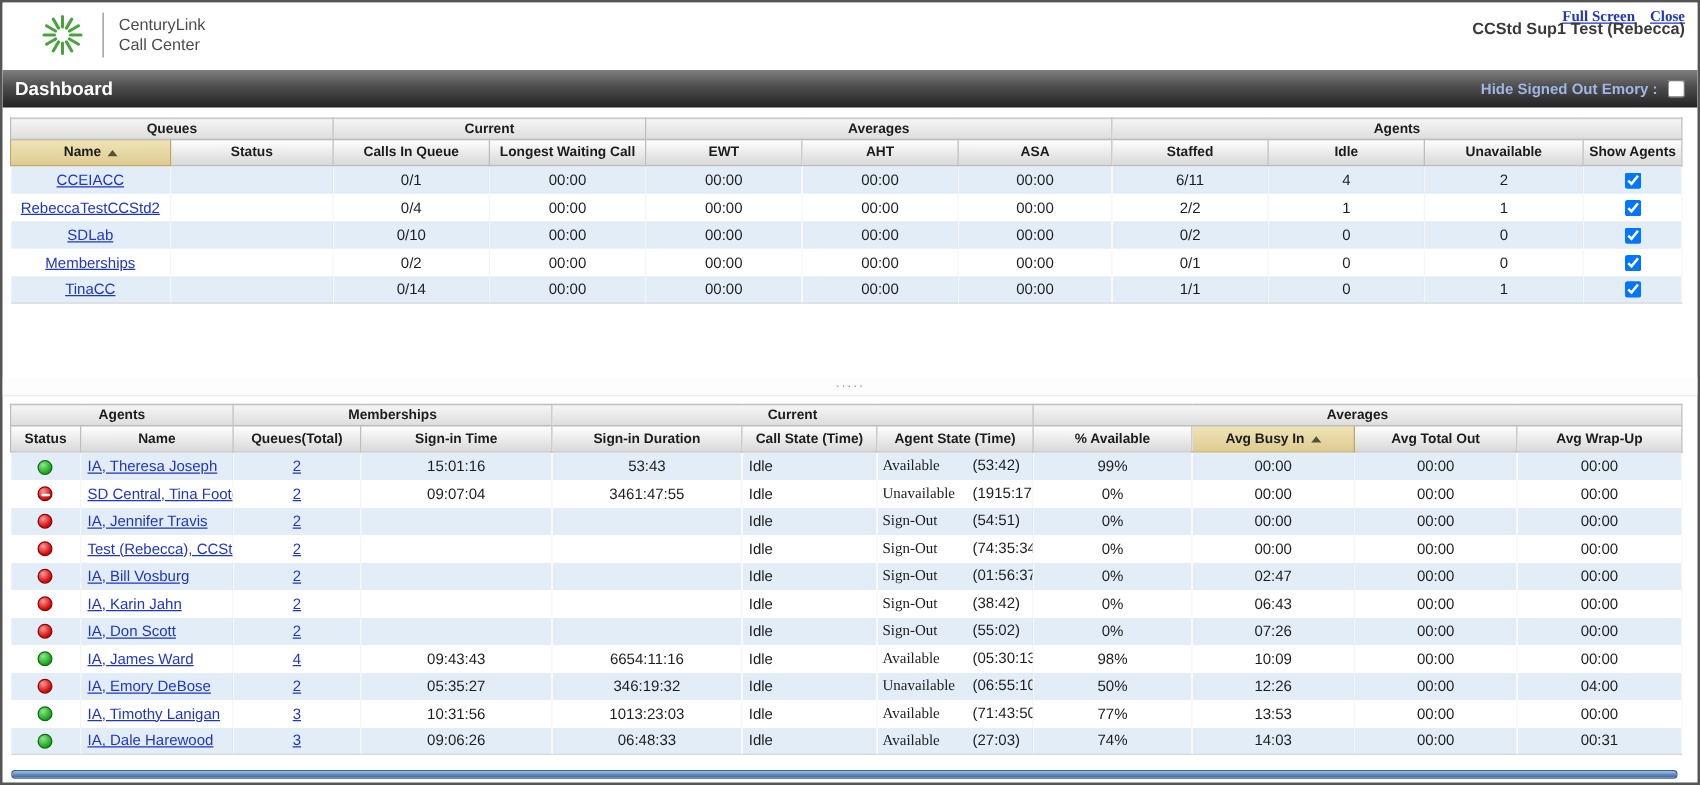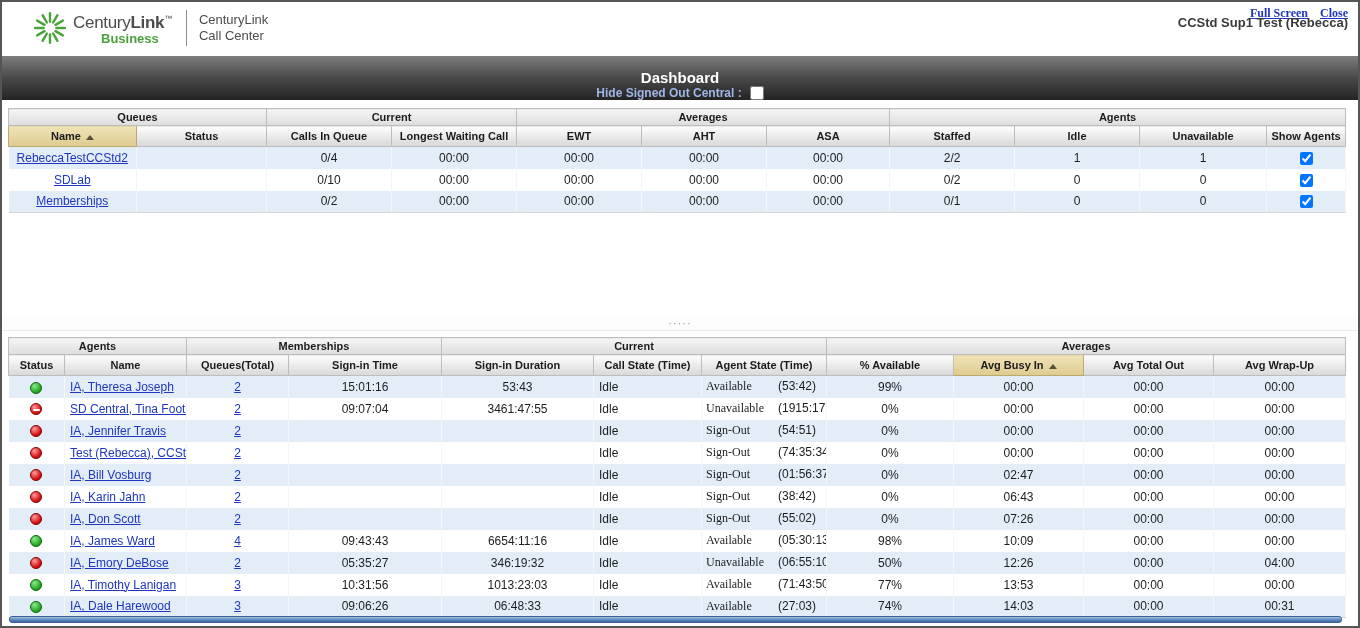--- a/index.html
+++ b/index.html
@@ -16,22 +16,22 @@
   .logo-mark { width:36px; height:36px; }
   .logo-text { margin-left:5px; }
   .brand-line { font-size:17px; color:#4c4c4e; line-height:18px; letter-spacing:-0.3px; }
   .brand-line .b { font-weight:bold; }
   .tm { font-size:8px; vertical-align:super; }
   .brand-sub { color:#4ba23c; font-weight:bold; font-size:13px; margin-left:28px; line-height:14px; }
   .vdivider { width:1px; height:36px; background:#8f8f8f; margin:0 12px 0 14px; }
   .product-title { font-size:13px; color:#4c4c4e; line-height:16px; }
 
   
-  .dash-bar { height:44px; background:linear-gradient(180deg,#7e7e7e 0%,#4d4d4d 45%,#232323 100%);
-              display:flex; align-items:center; justify-content:flex-end; padding:0 10px;flex-direction:column; }
+  .dash-bar { height:30px; background:linear-gradient(180deg,#7e7e7e 0%,#4d4d4d 45%,#232323 100%);
+              display:flex; align-items:center; justify-content:space-between; padding:0 10px; }
   .dash-title { color:#ffffff; font-weight:bold; font-size:15px; }
   .dash-right { display:flex; align-items:center; gap:8px; }
   .hide-label { color:#9fb6e6; font-size:12px; font-weight:bold; }
   .dash-right input { width:14px; height:14px; }
 
   
   .panel { padding:8px 12px 0 6px; }
   .panel-queues { height:216px; overflow:hidden; }
   .splitter { height:14px; display:flex; align-items:center; justify-content:center; background:#fdfdfd; }
   .splitter-handle { color:#9a9a9a; font-size:11px; line-height:6px; letter-spacing:1px; cursor:row-resize; }
@@ -86,36 +86,32 @@
           <line x1="14" y1="22.2" x2="10" y2="29.1"></line>
             <line x1="11.8" y1="20" x2="4.9" y2="24"></line>
           <line x1="11" y1="17" x2="3" y2="17"></line>
             <line x1="11.8" y1="14" x2="4.9" y2="10"></line>
           <line x1="14" y1="11.8" x2="10" y2="4.9"></line>
             <line x1="17" y1="11" x2="17" y2="3"></line>
           <line x1="20" y1="11.8" x2="24" y2="4.9"></line>
             <line x1="22.2" y1="14" x2="29.1" y2="10"></line>
         </g>
       </svg>
-      <div class="logo-text">
-        <div class="brand-line"><span>Century</span><span class="b">Link</span><span class="tm">™</span></div>
-        <div class="brand-sub">Business</div>
-      </div>
       <div class="vdivider"></div>
       <div class="product-title">
         <div>CenturyLink</div>
         <div>Call Center</div>
       </div>
     </div>
   </div>
 
   <div class="dash-bar">
     <div class="dash-title">Dashboard</div>
     <div class="dash-right">
-      <span class="hide-label">Hide Signed Out Central :</span>
+      <span class="hide-label">Hide Signed Out Emory :</span>
       <input type="checkbox" style="">
     </div>
   </div>
 
   <div class="panel panel-queues">
     <table>
       <colgroup>
         <col style="width:128px">
           <col style="width:130px">
           <col style="width:125px">
@@ -144,20 +140,33 @@
           <th>AHT</th>
           <th>ASA</th>
           <th>Staffed</th>
           <th>Idle</th>
           <th>Unavailable</th>
           <th>Show Agents</th>
         </tr>
       </thead>
       <tbody>
           <tr>
+            <td><a>CCEIACC</a></td>
+            <td></td>
+            <td>0/1</td>
+            <td>00:00</td>
+            <td>00:00</td>
+            <td>00:00</td>
+            <td>00:00</td>
+            <td>6/11</td>
+            <td>4</td>
+            <td>2</td>
+            <td><input type="checkbox" checked="" style=""></td>
+          </tr>
+          <tr>
             <td><a>RebeccaTestCCStd2</a></td>
             <td></td>
             <td>0/4</td>
             <td>00:00</td>
             <td>00:00</td>
             <td>00:00</td>
             <td>00:00</td>
             <td>2/2</td>
             <td>1</td>
             <td>1</td>
@@ -180,20 +189,33 @@
             <td><a>Memberships</a></td>
             <td></td>
             <td>0/2</td>
             <td>00:00</td>
             <td>00:00</td>
             <td>00:00</td>
             <td>00:00</td>
             <td>0/1</td>
             <td>0</td>
             <td>0</td>
+            <td><input type="checkbox" checked="" style=""></td>
+          </tr>
+          <tr>
+            <td><a>TinaCC</a></td>
+            <td></td>
+            <td>0/14</td>
+            <td>00:00</td>
+            <td>00:00</td>
+            <td>00:00</td>
+            <td>00:00</td>
+            <td>1/1</td>
+            <td>0</td>
+            <td>1</td>
             <td><input type="checkbox" checked="" style=""></td>
           </tr>
         </tbody>
     </table>
   </div>
 
   <div class="splitter">
     <span class="splitter-handle"></span>
   </div>
 

